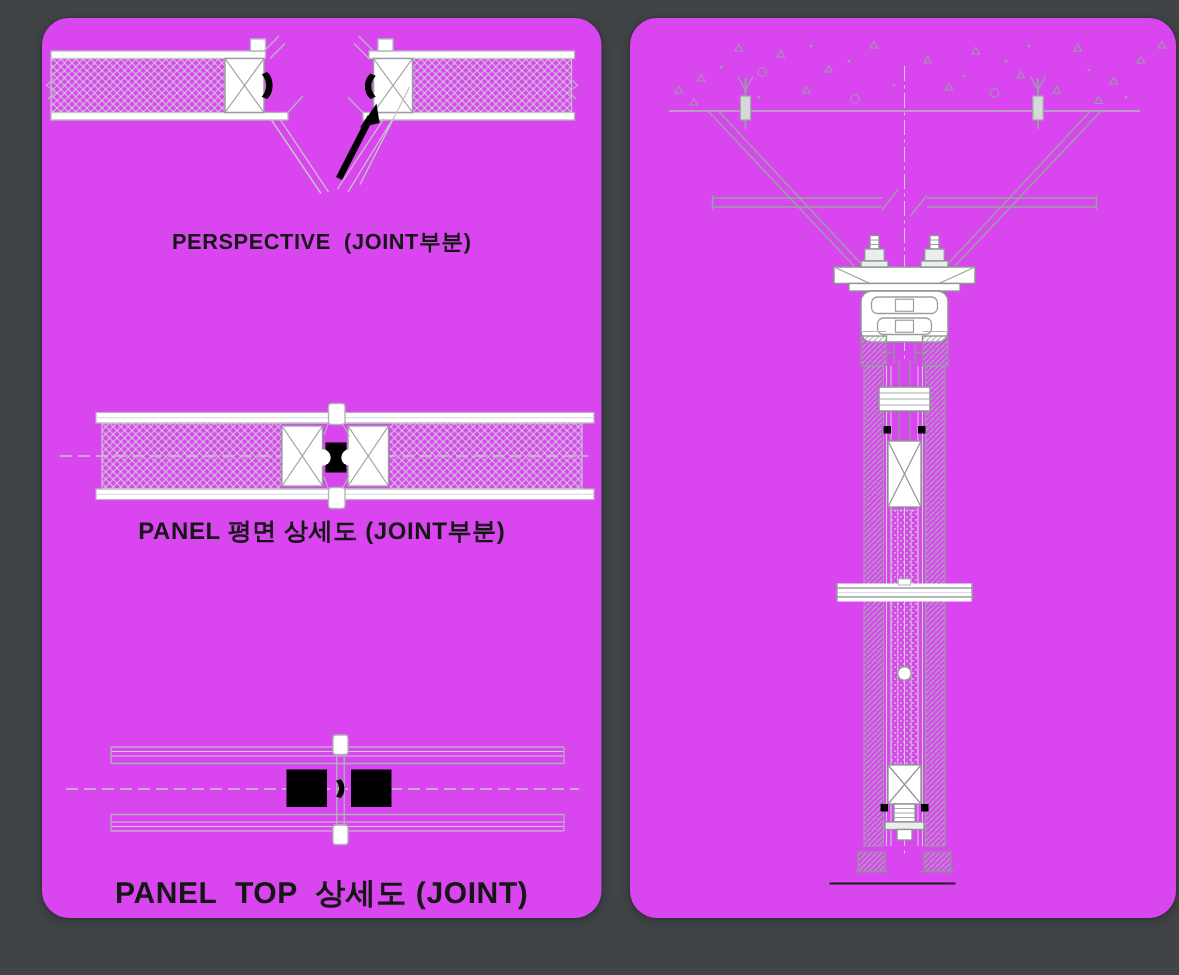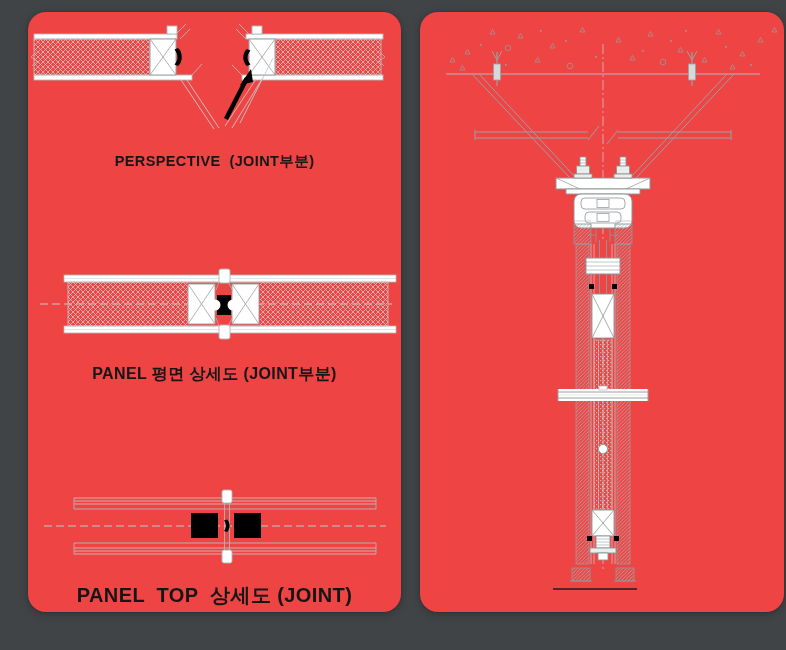--- a/index.html
+++ b/index.html
@@ -2,34 +2,34 @@
 <html><head>
 <meta charset="utf-8">
 <style>
   html,body{margin:0;padding:0;}
   body{
     width:786px;height:650px;position:relative;overflow:hidden;
     background:#404447;
     font-family:"Liberation Sans",sans-serif;
   }
   .card{
-    position:absolute;top:12px;height:600px;background:#ef4444;
+    position:absolute;top:12px;height:600px;background:#d946ef;
     border-radius:18px;
     box-shadow:0 0 0 1px rgba(0,0,0,0.08), 0 2px 8px rgba(0,0,0,0.25);
     overflow:hidden;
   }
   .card-left{left:28px;width:373px;}
   .card-right{left:420px;width:364px;}
   svg.draw{position:absolute;left:0;top:0;width:100%;height:100%;display:block;}
   .dlabel{
     position:absolute;left:0;right:0;text-align:center;
     font-weight:bold;color:#161616;letter-spacing:0.4px;white-space:pre;
   }
   #lbl-perspective{top:140px;font-size:14.5px;}
-  #lbl-plan{top:352px;font-size:16px;}
+  #lbl-plan{top:332px;font-size:16px;}
   #lbl-top{top:570px;font-size:20px;}
 </style>
 </head>
 <body>
 
 <div class="card card-left">
   <svg class="draw" viewBox="0 0 373 600">
     <defs>
       <pattern id="xh" width="5" height="5" patternUnits="userSpaceOnUse">
         <path d="M0,5 L5,0 M0,0 L5,5" stroke="#ced1d2" stroke-width="0.7" fill="none"></path>

